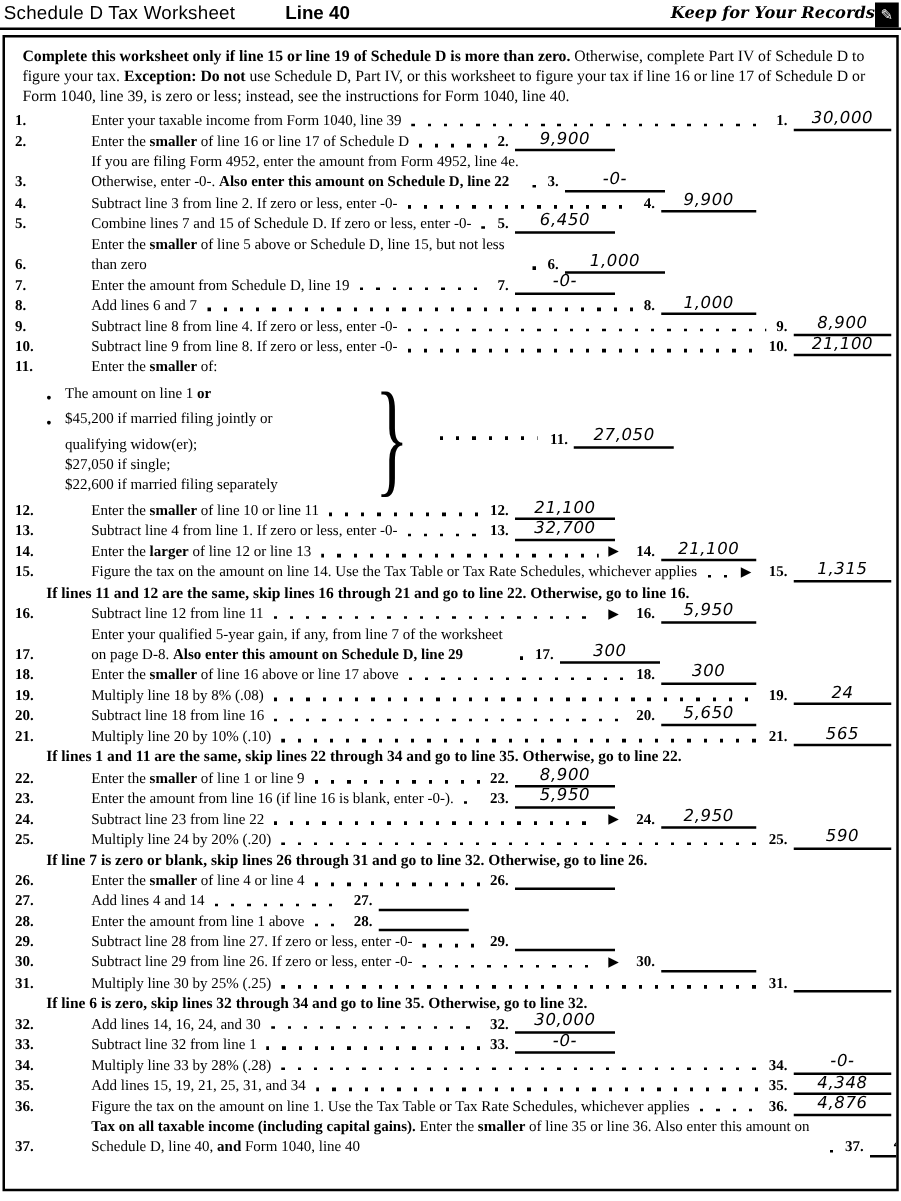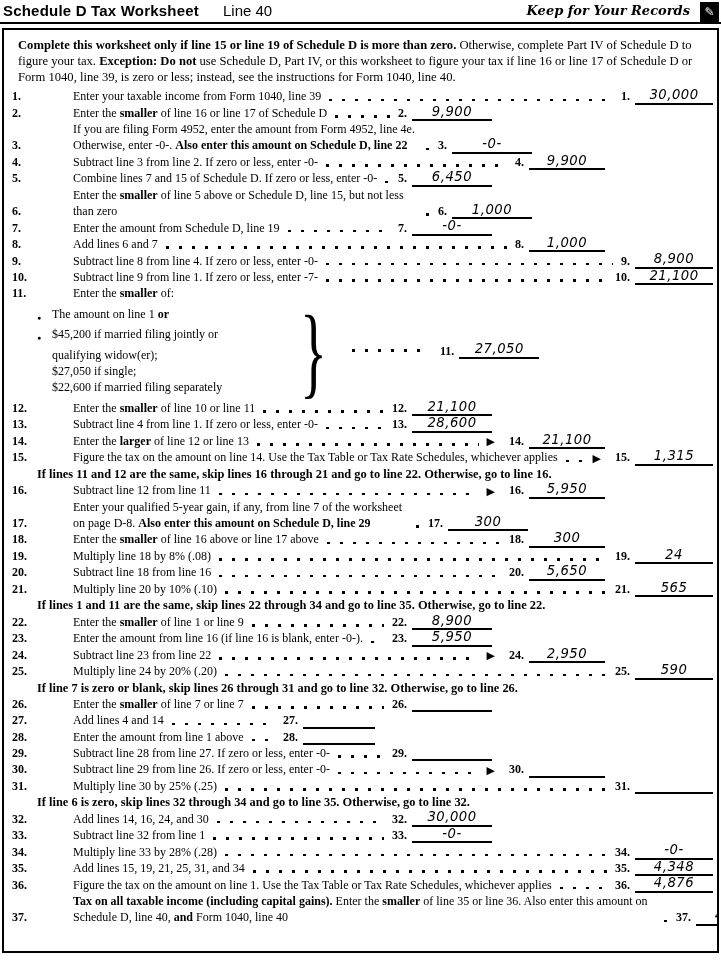--- a/index.html
+++ b/index.html
@@ -1,23 +1,23 @@
 <!DOCTYPE html>
 <html><head>
 <meta charset="utf-8">
 <style>
   html,body{margin:0;padding:0;background:#fff;}
   body{width:721px;height:961px;color:#000;font-family:"Liberation Serif",serif;font-size:12px;overflow:hidden;}
   b,.b{font-weight:bold;}
 
   
   .hdr{display:flex;align-items:flex-start;height:24px;padding:2px 2px 0 3px;border-bottom:2px solid #000;box-sizing:border-box;}
-  .hdr-title{font-family:"Liberation Sans",sans-serif;font-weight:bold;font-size:15px;letter-spacing:.2px;}
-  .hdr-line{font-family:"Liberation Sans",sans-serif;font-weight:normal;font-size:15px;margin-left:24px;}
-  .records{margin-left:auto;font-family:"DejaVu Serif",serif;font-style:italic;font-weight:bold;font-size:13px;margin-right:10px;padding-top:1px;}
+  .hdr-title{font-family:"Liberation Sans",sans-serif;font-weight:normal;font-size:15px;letter-spacing:.2px;}
+  .hdr-line{font-family:"Liberation Sans",sans-serif;font-weight:bold;font-size:15px;margin-left:40px;}
+  .records{margin-left:auto;font-family:"DejaVu Serif",serif;font-style:italic;font-weight:bold;font-size:13px;padding-top:1px;}
   .pencil{width:19px;height:20px;background:#000;color:#fff;display:flex;align-items:center;justify-content:center;font-size:12px;flex:none;}
 
   
   .box{margin:4px 2px 0 2px;border:2px solid #000;height:925px;box-sizing:border-box;padding:5px 4px 0 3px;overflow:hidden;}
 
   .intro{padding:2px 8px 3px 11px;line-height:16px;font-size:12.6px;}
 
   
   .row{display:flex;align-items:flex-end;line-height:16.35px;min-height:16px;}
   .num{flex:none;width:30px;padding-left:5px;box-sizing:border-box;font-weight:bold;}
@@ -143,21 +143,21 @@
         <div class="txt"><span>Subtract line 8 from line 4. If zero or less, enter -0-</span></div>
         <div class="dots"></div>
         <div class="entry">
           <span class="elabel">9.</span>
           <span class="eline">8,900</span>
         </div>
         <div class="sp"></div>
       </div>
       <div class="row col-c">
         <div class="num">10.</div>
-        <div class="txt"><span>Subtract line 9 from line 1. If zero or less, enter -7-</span></div>
+        <div class="txt"><span>Subtract line 9 from line 8. If zero or less, enter -0-</span></div>
         <div class="dots"></div>
         <div class="entry">
           <span class="elabel">10.</span>
           <span class="eline">21,100</span>
         </div>
         <div class="sp"></div>
       </div>
       <div class="choice-lead">
         <div class="num">11.</div>
         <div class="txt"><span>Enter the </span><span class="b">smaller</span><span> of:</span></div>
@@ -195,21 +195,21 @@
           <span class="eline">21,100</span>
         </div>
         <div class="sp"></div>
       </div>
       <div class="row col-a">
         <div class="num">13.</div>
         <div class="txt"><span>Subtract line 4 from line 1. If zero or less, enter -0-</span></div>
         <div class="dots"></div>
         <div class="entry">
           <span class="elabel">13.</span>
-          <span class="eline">28,600</span>
+          <span class="eline">32,700</span>
         </div>
         <div class="sp"></div>
       </div>
       <div class="row col-b">
         <div class="num">14.</div>
         <div class="txt"><span>Enter the </span><span class="b">larger</span><span> of line 12 or line 13</span></div>
         <div class="dots"></div>
         <span class="arr">▶</span>
         <div class="entry">
           <span class="elabel">14.</span>
@@ -328,21 +328,21 @@
         <div class="dots"></div>
         <div class="entry">
           <span class="elabel">25.</span>
           <span class="eline">590</span>
         </div>
         <div class="sp"></div>
       </div>
       <div class="note"><span class="b">If line 7 is zero or blank, skip lines 26 through 31 and go to line 32. Otherwise, go to line 26.</span></div>
       <div class="row col-a">
         <div class="num">26.</div>
-        <div class="txt"><span>Enter the </span><span class="b">smaller</span><span> of line 7 or line 7</span></div>
+        <div class="txt"><span>Enter the </span><span class="b">smaller</span><span> of line 4 or line 4</span></div>
         <div class="dots"></div>
         <div class="entry">
           <span class="elabel">26.</span>
           <span class="eline"></span>
         </div>
         <div class="sp"></div>
       </div>
       <div class="row col-i">
         <div class="num">27.</div>
         <div class="txt"><span>Add lines 4 and 14</span></div>

